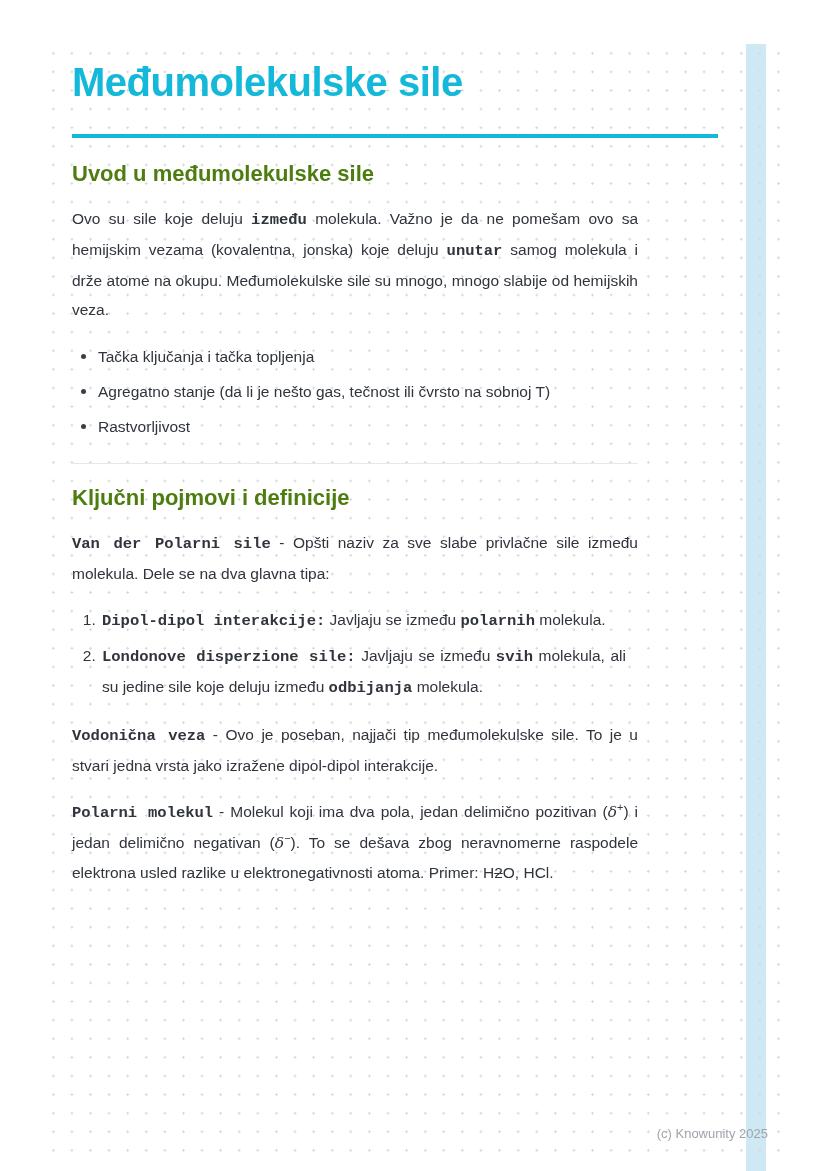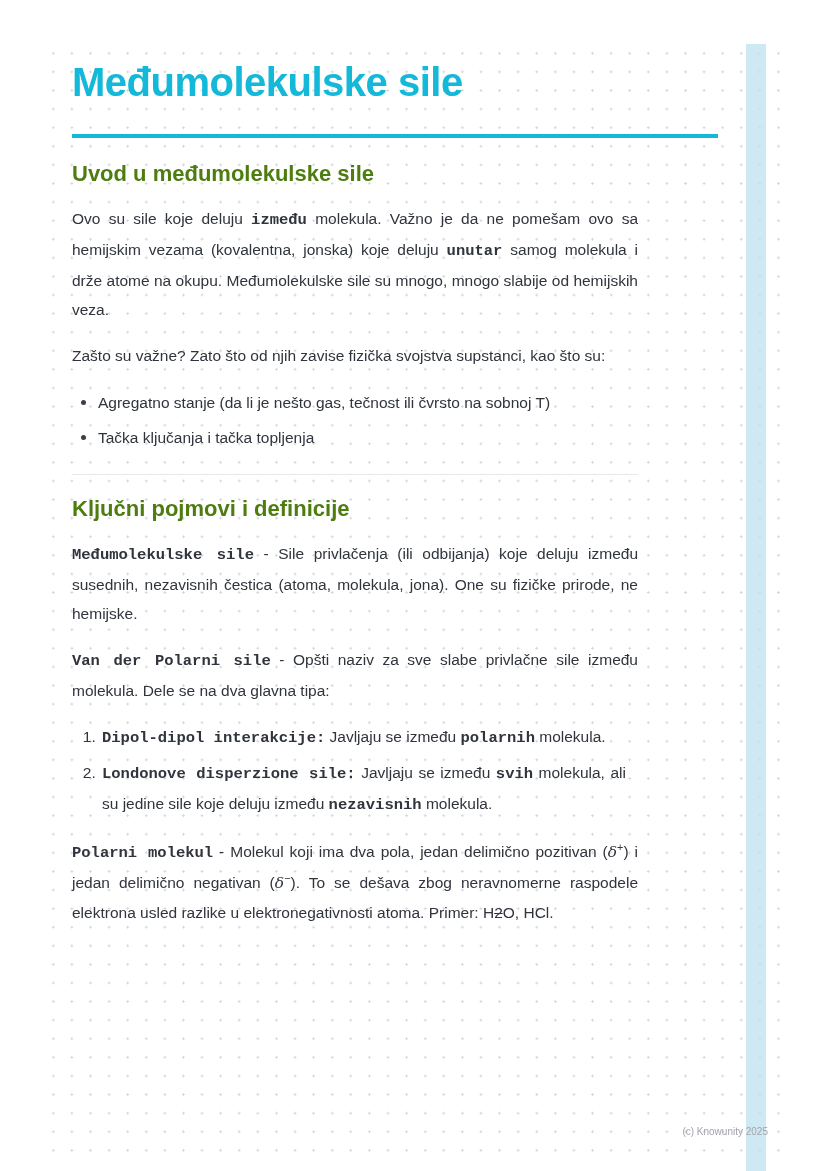--- a/index.html
+++ b/index.html
@@ -112,52 +112,52 @@
     padding-left: 2px;
   }
   .b { font-weight: 700; font-family: Liberation Mono, monospace; }
   .i { font-style: italic; font-family: "DejaVu Serif", serif; }
   .st { text-decoration: line-through; }
   sup { font-size: 0.7em; line-height: 0; }
   .footer {
     position: absolute;
     top: 1126px;
     right: 60px;
-    font-size: 10px;
+    font-size: 13px;
     color: #a0a4ab;
   }
 </style>
 </head>
 <body>
 
 <div class="page">
   <div class="stripe"></div>
   <div class="dots"></div>
 
   <div class="content">
     <h1 class="title">Međumolekulske sile</h1>
     <div class="rule"></div>
 
     <h2 class="section">Uvod u međumolekulske sile</h2>
     <p class="body"><span>Ovo su sile koje deluju </span><span class="b">između</span><span> molekula. Važno je da ne pomešam ovo sa hemijskim vezama (kovalentna, jonska) koje deluju </span><span class="b">unutar</span><span> samog molekula i drže atome na okupu. Međumolekulske sile su mnogo, mnogo slabije od hemijskih veza.</span></p>
-    <p class="body">Zašto su važne? Zato što od njih zavise fizička svojstva supstanci, kao što su:</p>
 
     <ul class="bullets">
+      <li>Tačka ključanja i tačka topljenja</li>
       <li>Agregatno stanje (da li je nešto gas, tečnost ili čvrsto na sobnoj T)</li>
-      <li>Tačka ključanja i tačka topljenja</li>
+      <li>Rastvorljivost</li>
     </ul>
 
     <hr class="divider">
 
     <h2 class="section second">Ključni pojmovi i definicije</h2>
-    <p class="body"><span class="b">Međumolekulske sile</span><span> - Sile privlačenja (ili odbijanja) koje deluju između susednih, nezavisnih čestica (atoma, molekula, jona). One su fizičke prirode, ne hemijske.</span></p>
     <p class="body"><span class="b">Van der Polarni sile</span><span> - Opšti naziv za sve slabe privlačne sile između molekula. Dele se na dva glavna tipa:</span></p>
 
     <ol class="numbered">
       <li><span class="b">Dipol-dipol interakcije:</span><span> Javljaju se između </span><span class="b">polarnih</span><span> molekula.</span></li>
-      <li><span class="b">Londonove disperzione sile:</span><span> Javljaju se između </span><span class="b">svih</span><span> molekula, ali su jedine sile koje deluju između </span><span class="b">nezavisnih</span><span> molekula.</span></li>
+      <li><span class="b">Londonove disperzione sile:</span><span> Javljaju se između </span><span class="b">svih</span><span> molekula, ali su jedine sile koje deluju između </span><span class="b">odbijanja</span><span> molekula.</span></li>
     </ol>
 
+    <p class="body"><span class="b">Vodonična veza</span><span> - Ovo je poseban, najjači tip međumolekulske sile. To je u stvari jedna vrsta jako izražene dipol-dipol interakcije.</span></p>
     <p class="body"><span class="b">Polarni molekul</span><span> - Molekul koji ima dva pola, jedan delimično pozitivan (</span><span class="i">δ</span><sup>+</sup><span>) i jedan delimično negativan (</span><span class="i">δ</span><sup>−</sup><span>). To se dešava zbog neravnomerne raspodele elektrona usled razlike u elektronegativnosti atoma. Primer: H</span><span class="st">2</span><span>O, HCl.</span></p>
   </div>
 
   <div class="footer">(c) Knowunity 2025</div>
 </div>
 
 </body></html>

